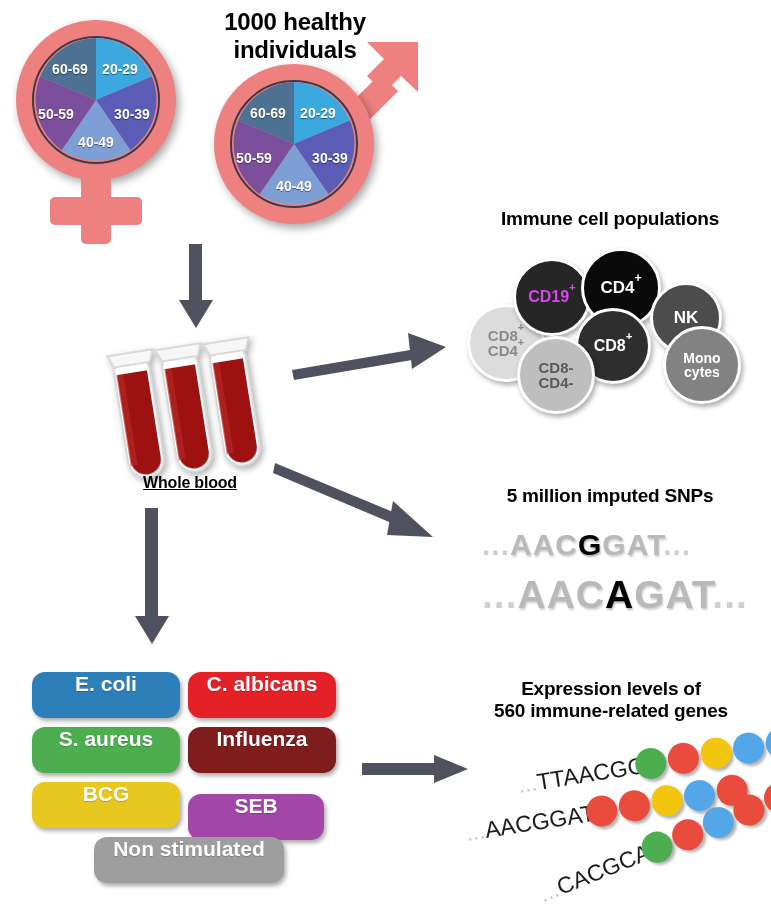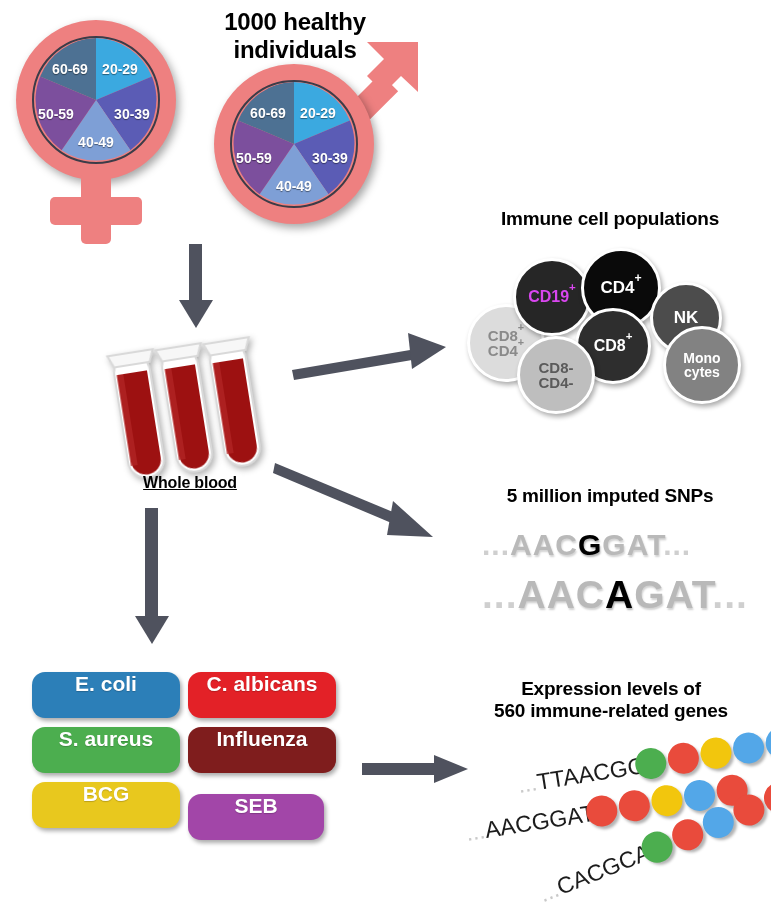--- a/index.html
+++ b/index.html
@@ -256,20 +256,23 @@
     </div>
     <div class="pill" style="left:156px;top:55px;width:148px;height:46px;background:#7f1d1d;font-size:21px;">
       <span>Influenza</span>
     </div>
     <div class="pill" style="left:0px;top:110px;width:148px;height:46px;background:#e8c81e;font-size:21px;">
       <span>BCG</span>
     </div>
     <div class="pill" style="left:156px;top:110px;width:136px;height:46px;background:#a246a8;font-size:21px;margin-top:12px;">
       <span>SEB</span>
     </div>
+    <div class="pill" style="left:62px;top:165px;width:190px;height:46px;background:#9e9e9e;font-size:21px;">
+      <span>Non stimulated</span>
+    </div>
   </div>
 
   <div class="abs arrow" style="left:362px;top:752px;">
     <svg width="110" height="34" viewBox="0 0 110 34">
       <rect x="0" y="11" width="78" height="12" fill="#4f525e"></rect>
       <path d="M72 3 L106 17 L72 31 Z" fill="#4f525e"></path>
     </svg>
   </div>
 
   <div class="abs heading" style="left:455px;top:678px;width:312px;font-size:19px;">

